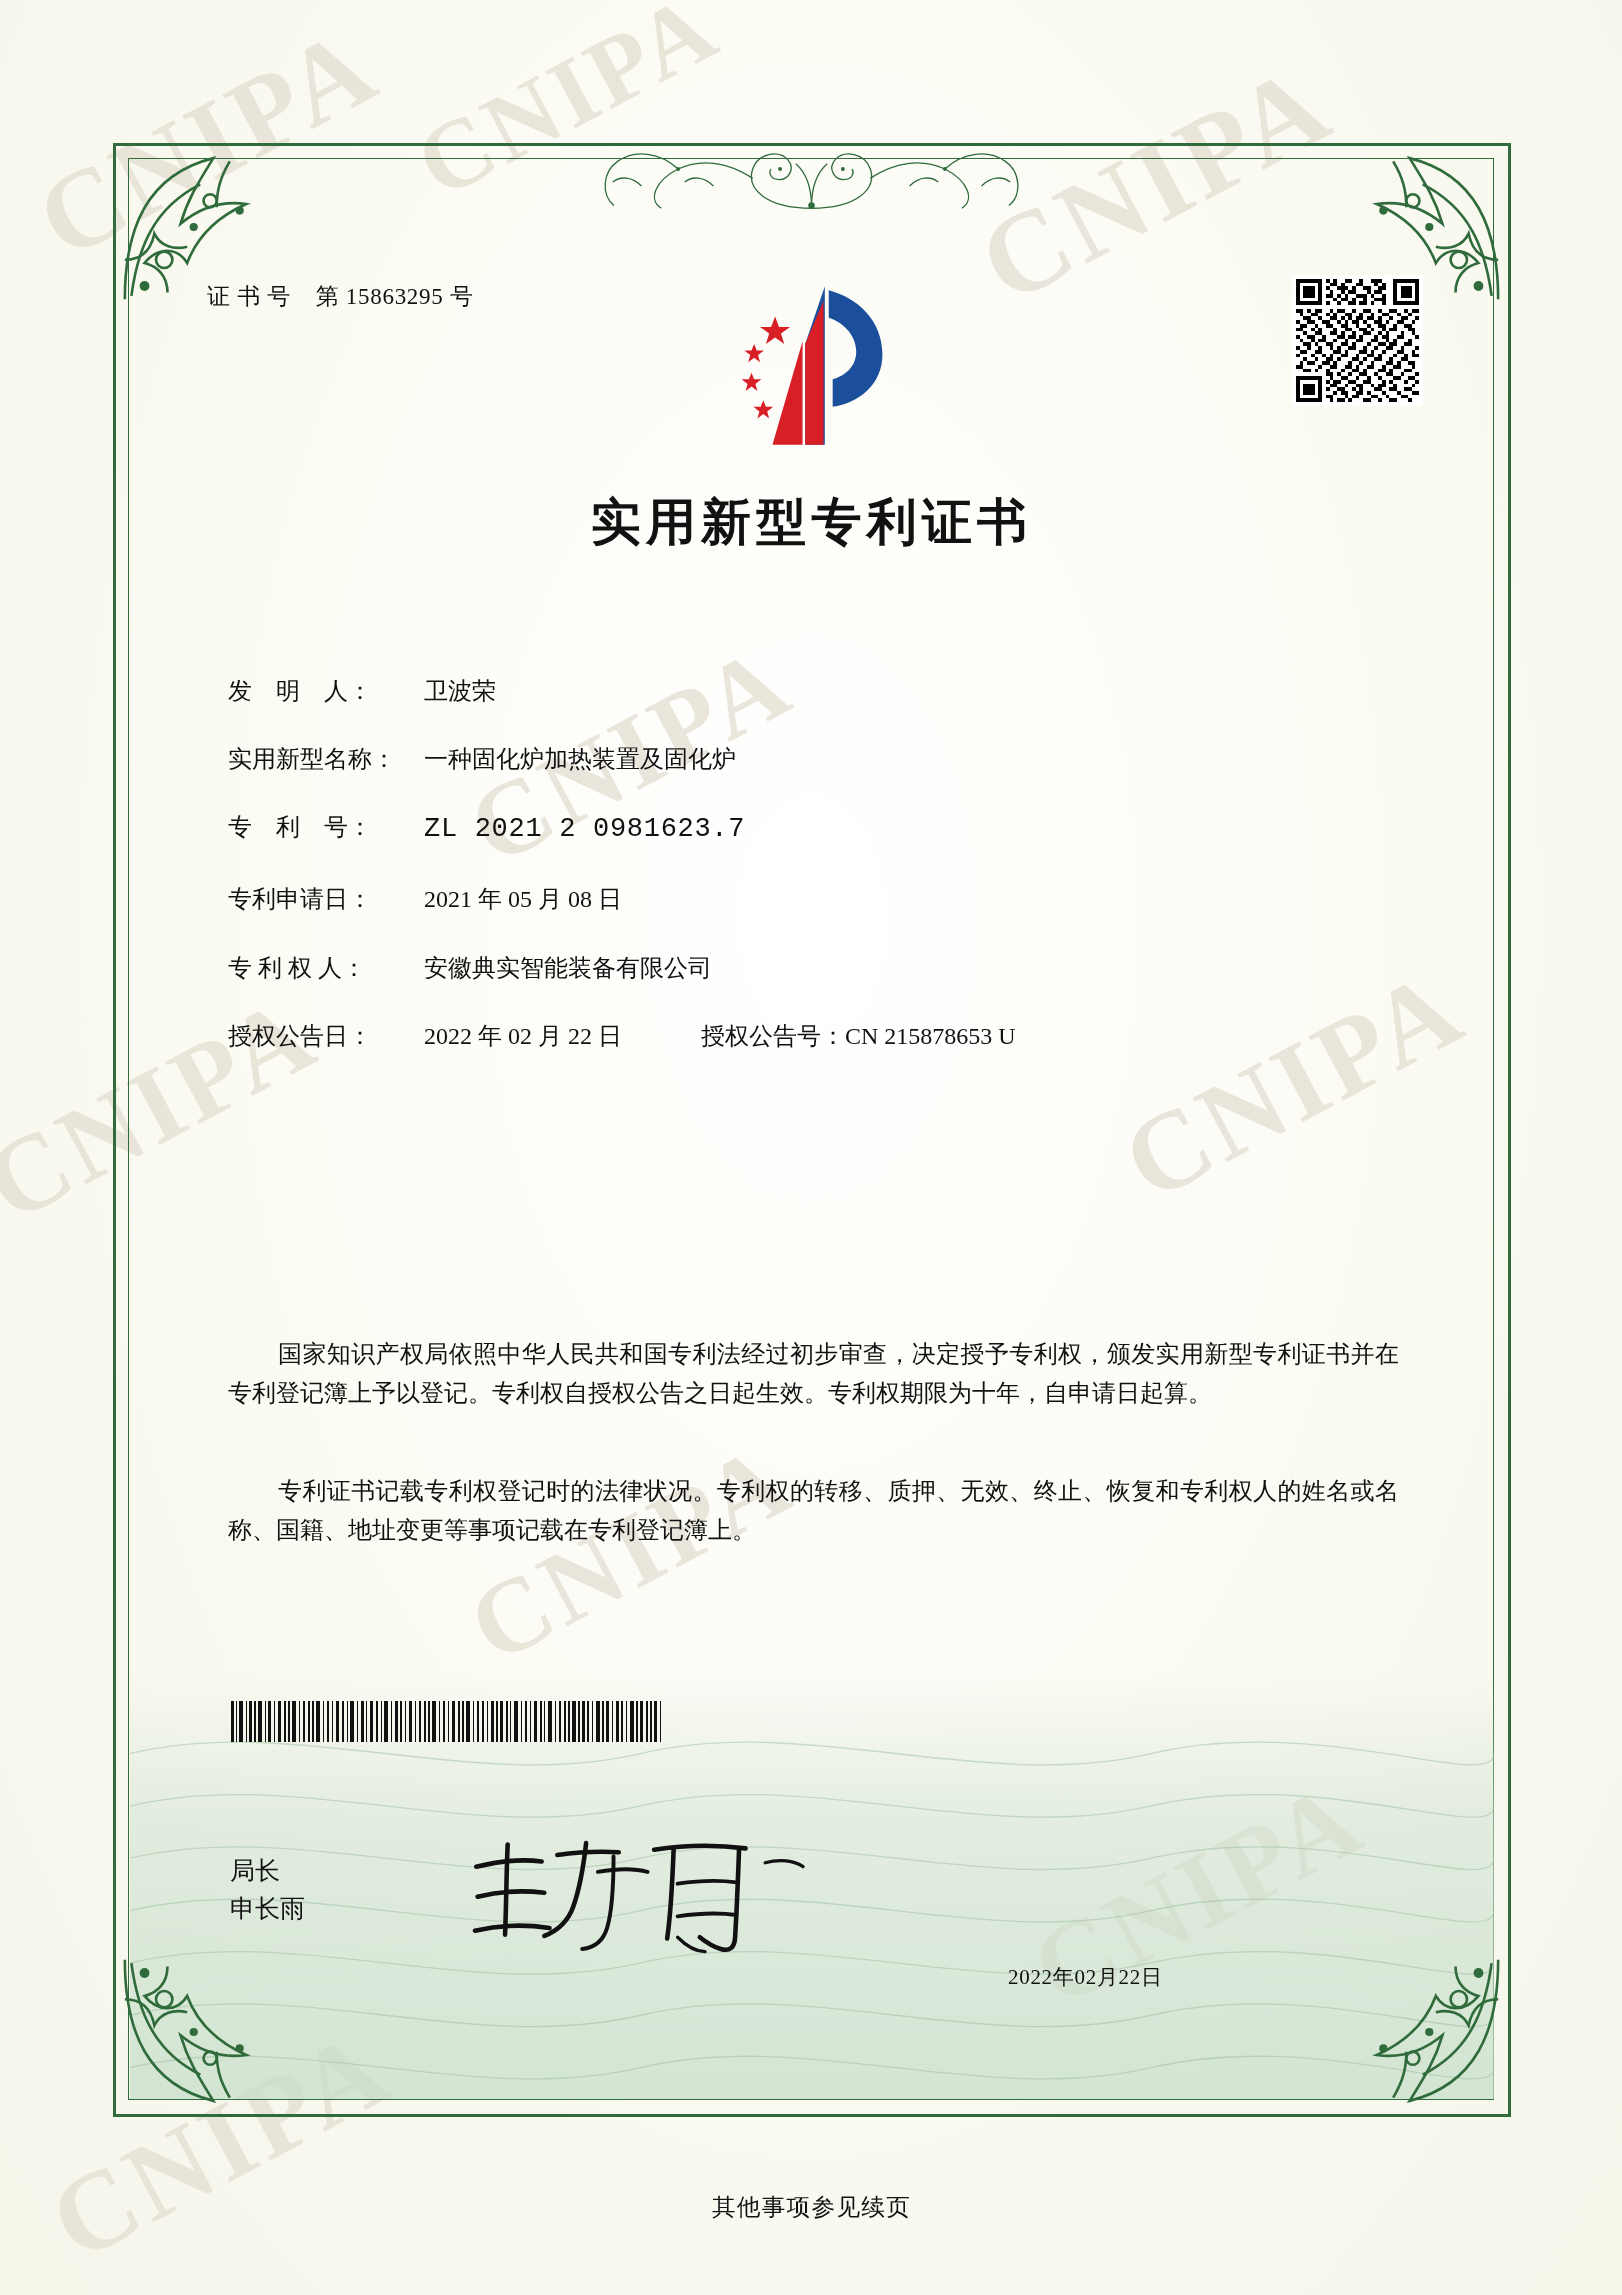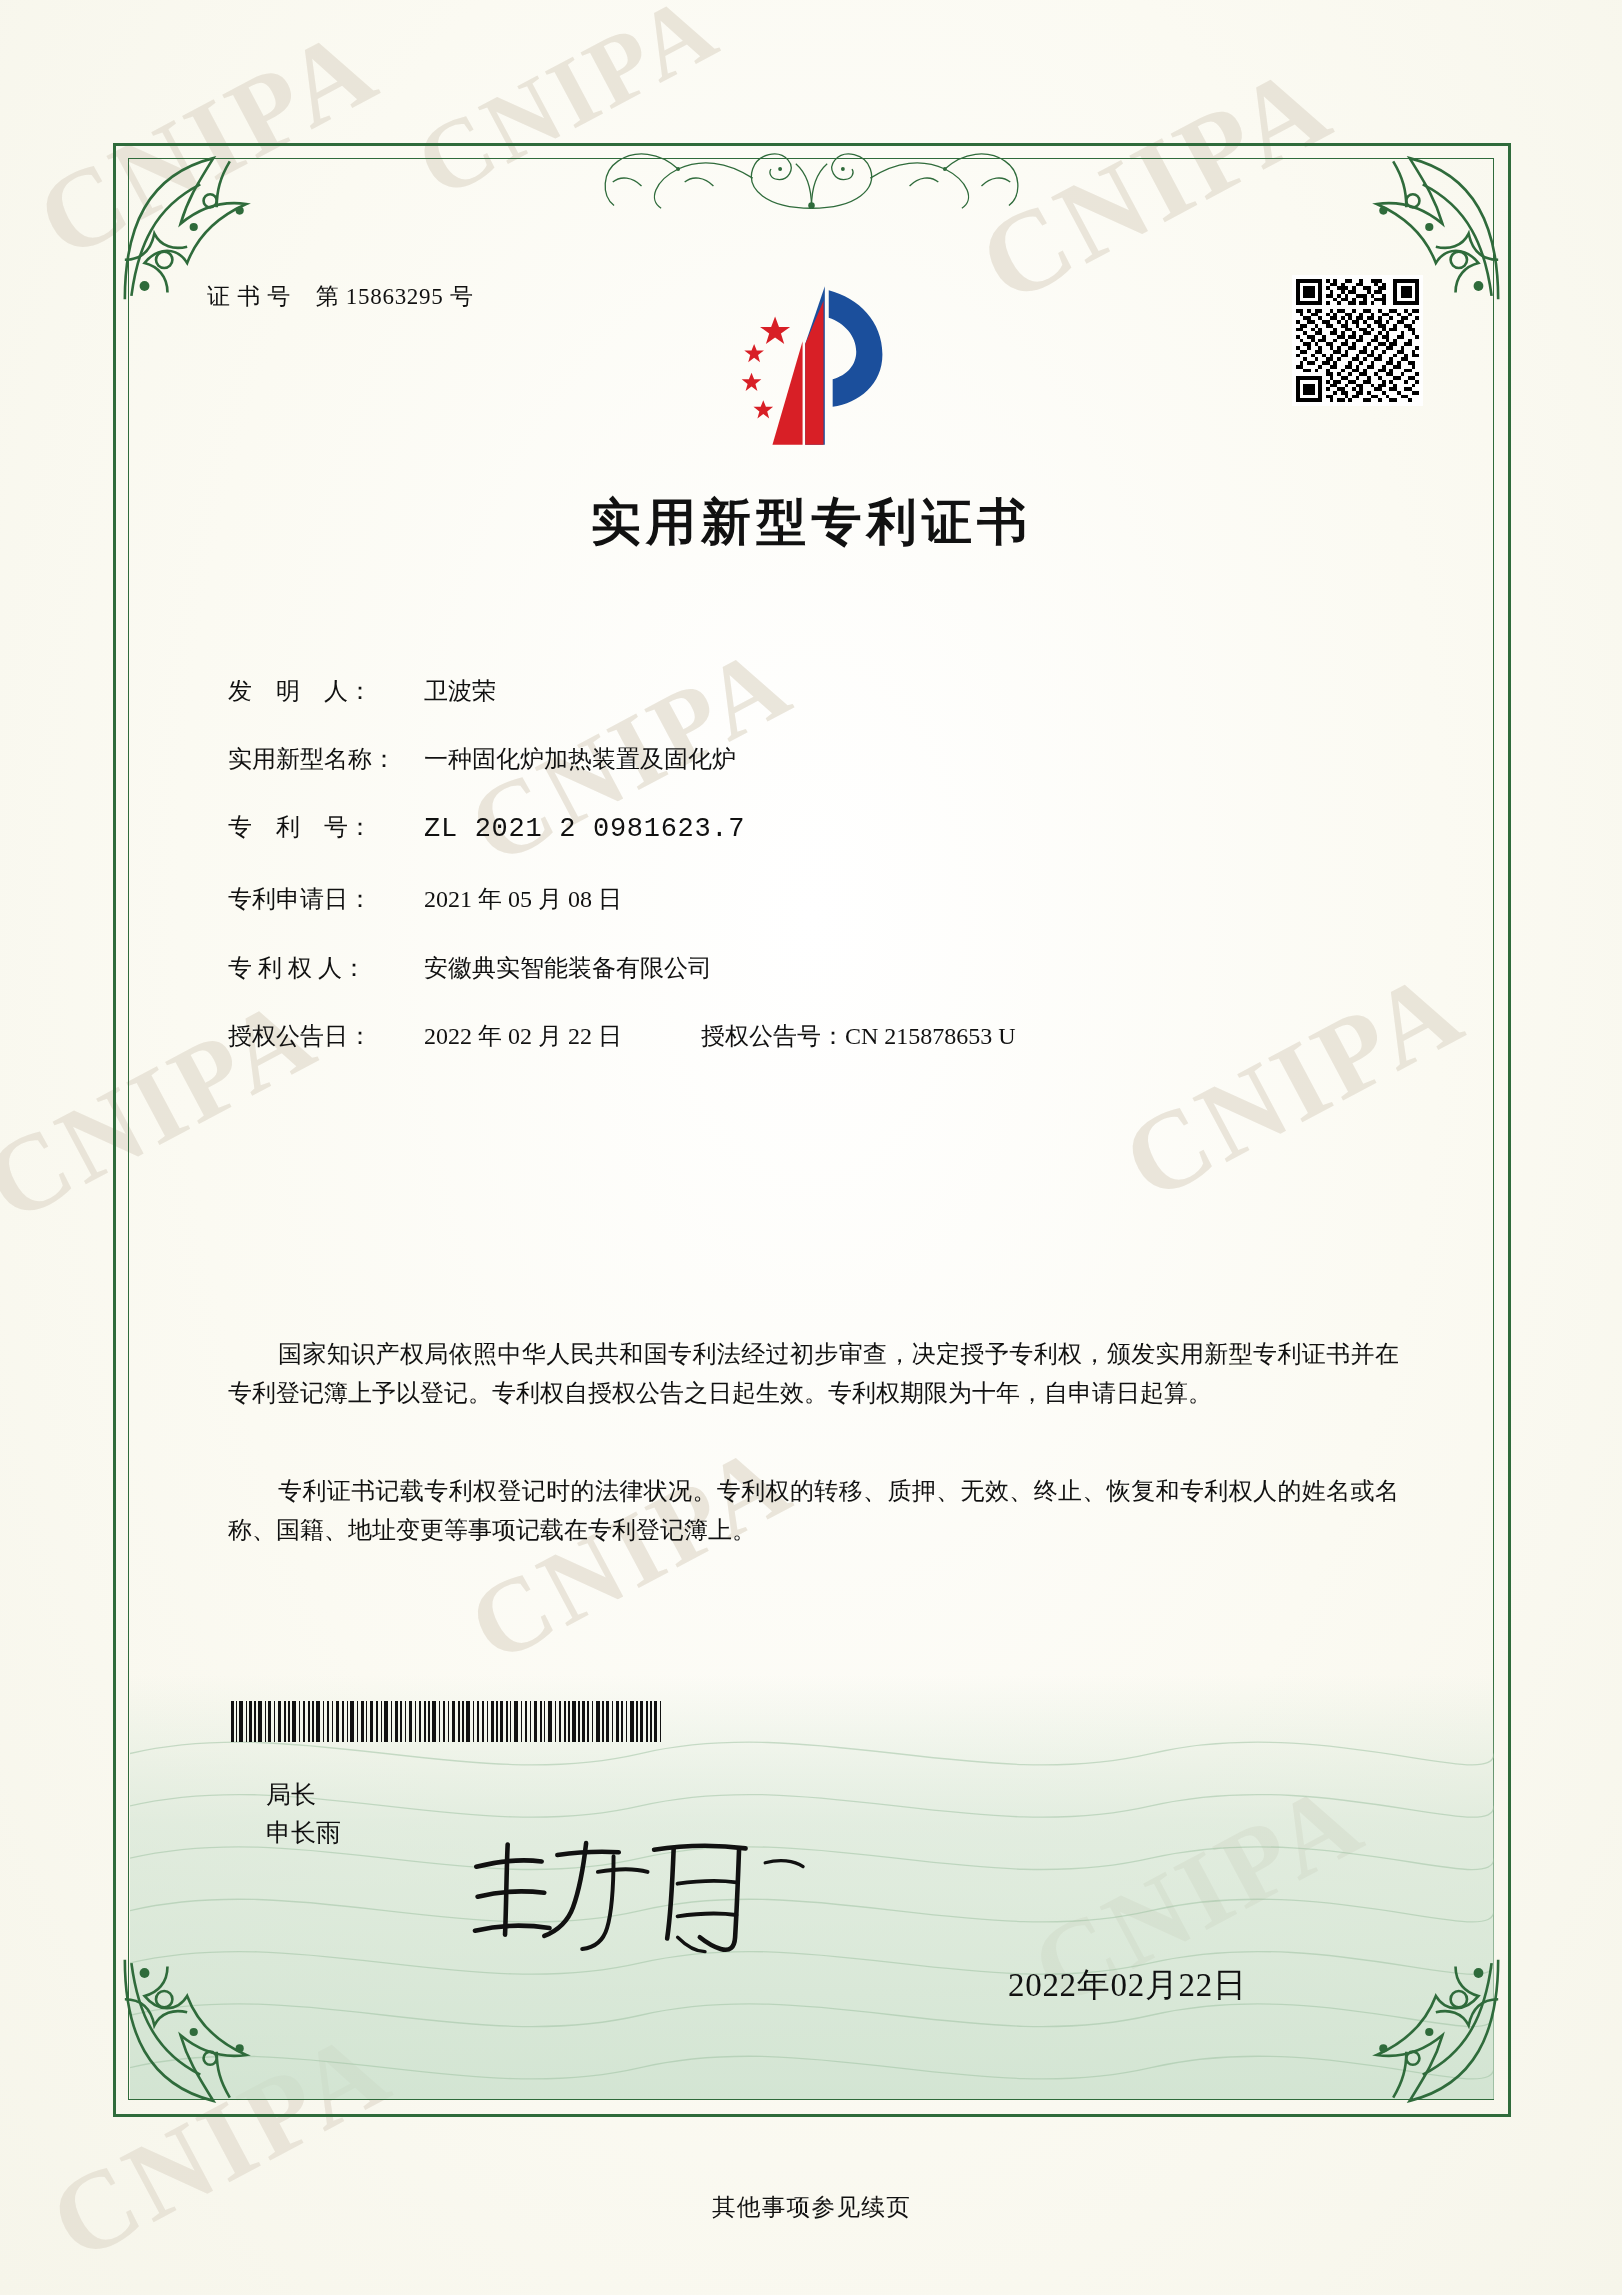--- a/index.html
+++ b/index.html
@@ -210,41 +210,40 @@
     top: 1701px;
     width: 432px;
     height: 41px;
   }
   .barcode svg { width:100%; height:100%; display:block; }
 
   
   .sig-label {
     position: absolute;
     left: 230px;
-    top: 1776px;
+    top: 1852px;
     font-size: 25px;
     line-height: 1.5;
     color: #111;
-    margin-left: 36px;
   }
   .sig-mark {
     position: absolute;
     left: 458px;
     top: 1826px;
     width: 366px;
     height: 131px;
     color: #111;
   }
   .sig-mark svg { width:100%; height:100%; display:block; }
 
   .issue-date {
     position: absolute;
     left: 1008px;
     top: 1963px;
-    font-size: 33px;
+    font-size: 21px;
     color: #111;
     letter-spacing: 0.7px;
   }
 
   .page-no {
     position: absolute;
     left: 0;
     right: 0;
     top: 2081px;
     text-align: center;

